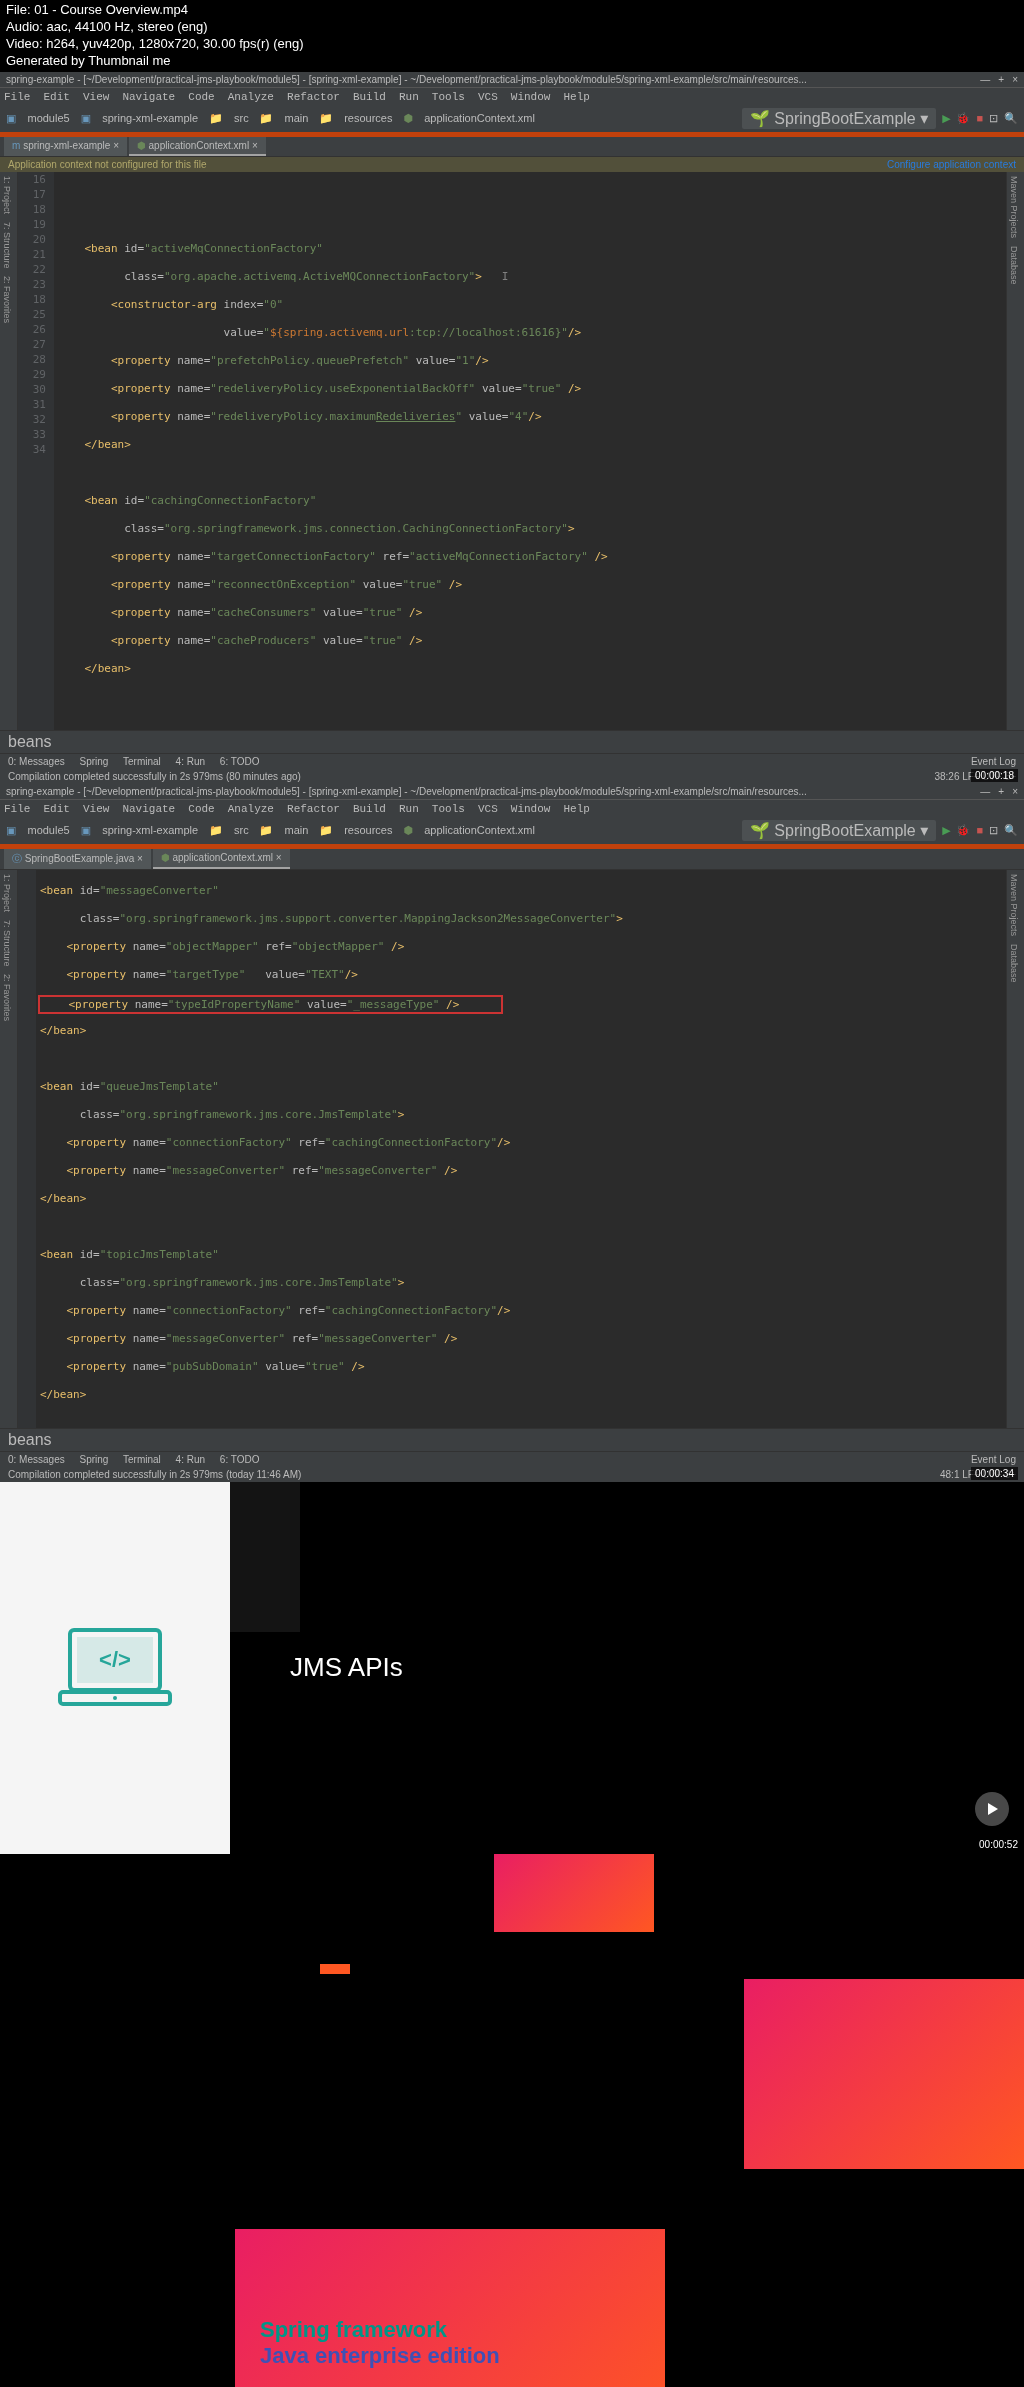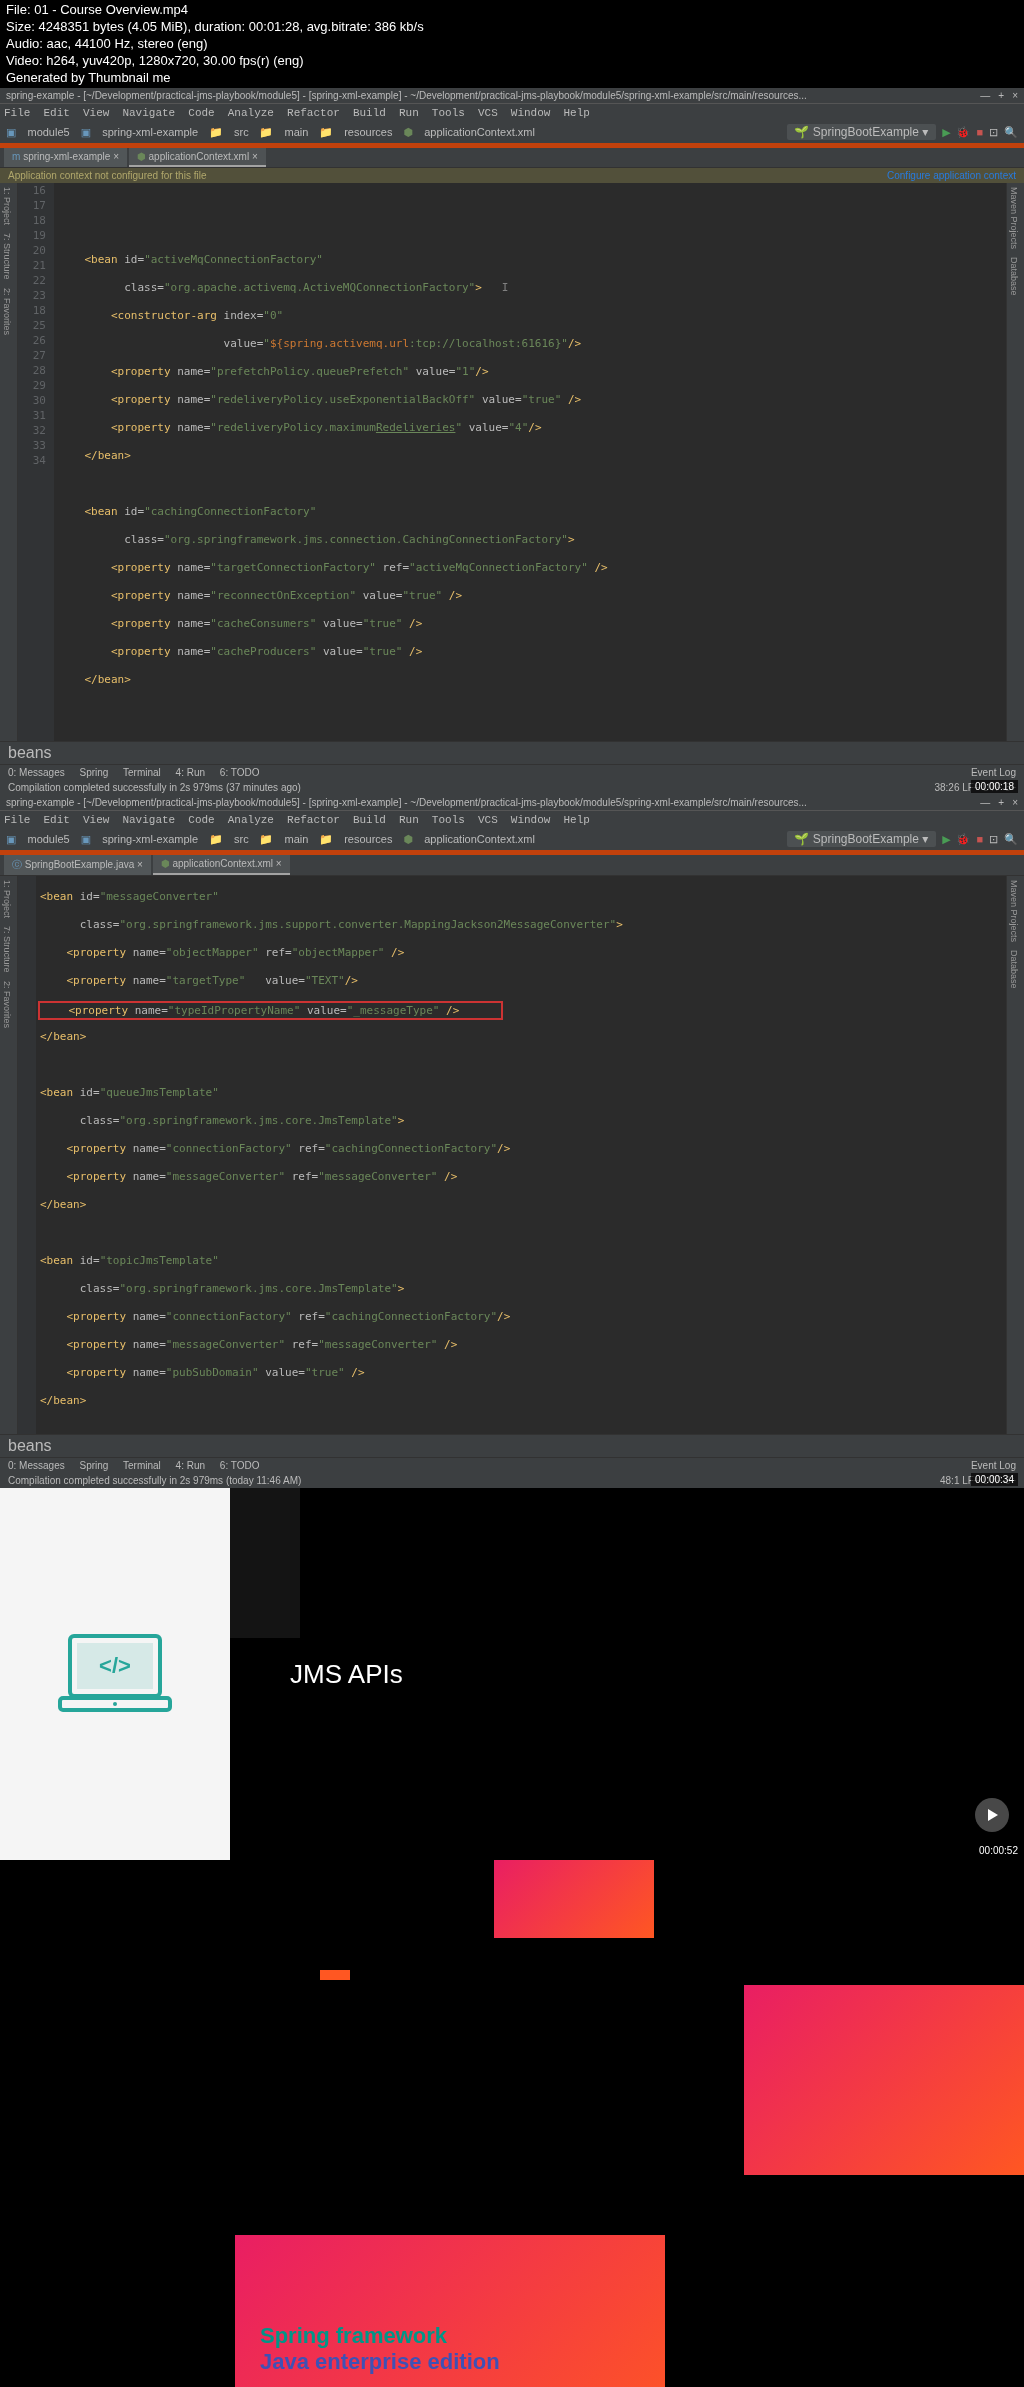--- a/index.html
+++ b/index.html
@@ -7,21 +7,21 @@
 .top-info { background: #000; color: #fff; padding: 2px 6px; font-size: 13px; line-height: 1.3; }
 .ide-container { background: #2b2b2b; color: #a9b7c6; }
 .title-bar { background: #3c3f41; color: #bbb; font-size: 10px; padding: 2px 6px; display: flex; justify-content: space-between; border-bottom: 1px solid #555; }
 .title-bar-controls { display: flex; gap: 8px; }
 .menu-bar { background: #3c3f41; padding: 2px 4px; font-size: 11px; color: #bbb; }
 .menu-bar span { margin-right: 10px; cursor: pointer; font-family: Liberation Mono, monospace; }
 .breadcrumb { background: #3c3f41; padding: 3px 6px; font-size: 11px; color: #bbb; border-bottom: 5px solid #c2410c; display: flex; justify-content: space-between; align-items: center; }
 .breadcrumb-left span { margin-right: 8px; }
 .breadcrumb-icon { color: #6897bb; }
 .toolbar-right { display: flex; gap: 6px; align-items: center; }
-.run-config { background: #4c5052; padding: 1px 8px; border-radius: 2px; font-size: 12px; }
+.run-config { background: #4c5052; padding: 1px 8px; border-radius: 2px; font-size: 16px; }
 .play-icon { color: #499c54; }
 .stop-icon { color: #c75450; }
 .tabs { background: #3c3f41; padding: 0 4px; display: flex; border-bottom: 1px solid #323232; }
 .tab { padding: 3px 8px; font-size: 10px; color: #bbb; background: #515658; margin-right: 2px; cursor: pointer; }
 .tab.active { background: #4e5254; border-bottom: 2px solid #a3a3a3; }
 .warning-bar { background: #52503a; color: #b0a76b; font-size: 10px; padding: 2px 8px; display: flex; justify-content: space-between; }
 .warning-link { color: #287bde; }
 .editor-wrapper { display: flex; background: #2b2b2b; }
 .side-panels { width: 18px; background: #3c3f41; border-right: 1px solid #323232; }
 .side-panels-right { width: 18px; background: #3c3f41; border-left: 1px solid #323232; }
@@ -53,21 +53,20 @@
 .sf-text { color: #009688; }
 .jee-text { color: #3f51b5; }
 .play-circle { position: absolute; right: 15px; bottom: 20px; width: 34px; height: 34px; border-radius: 50%; background: rgba(120,120,120,0.6); display:flex; align-items:center; justify-content:center; }
 .pattern-bg { position:absolute; inset:0; opacity:0.08; }
 </style>
 </head>
 <body>
 
 <div class="top-info">
   <div>File: 01 - Course Overview.mp4</div>
-  <div>Size: 4248351 bytes (4.05 MiB), duration: 00:01:28, avg.bitrate: 386 kb/s</div>
   <div>Audio: aac, 44100 Hz, stereo (eng)</div>
   <div>Video: h264, yuv420p, 1280x720, 30.00 fps(r) (eng)</div>
   <div>Generated by Thumbnail me</div>
 </div>
 
 <div class="ide-block">
   <div class="ide-container">
     <div class="title-bar">
       <span>spring-example - [~/Development/practical-jms-playbook/module5] - [spring-xml-example] - ~/Development/practical-jms-playbook/module5/spring-xml-example/src/main/resources...</span>
       <span class="title-bar-controls">
@@ -181,21 +180,21 @@
       <div class="status-left">
         <span>0: Messages</span>
         <span>Spring</span>
         <span>Terminal</span>
         <span>4: Run</span>
         <span>6: TODO</span>
       </div>
       <span>Event Log</span>
     </div>
     <div class="compile-status">
-      <span>Compilation completed successfully in 2s 979ms (37 minutes ago)</span>
+      <span>Compilation completed successfully in 2s 979ms (80 minutes ago)</span>
       <span>38:26  LF÷  UTF-8÷</span>
     </div>
   </div>
   <div class="timestamp" style="bottom:2px">00:00:18</div>
 </div>
 
 <div class="ide-block">
   <div class="ide-container">
     <div class="title-bar">
       <span>spring-example - [~/Development/practical-jms-playbook/module5] - [spring-xml-example] - ~/Development/practical-jms-playbook/module5/spring-xml-example/src/main/resources...</span>

